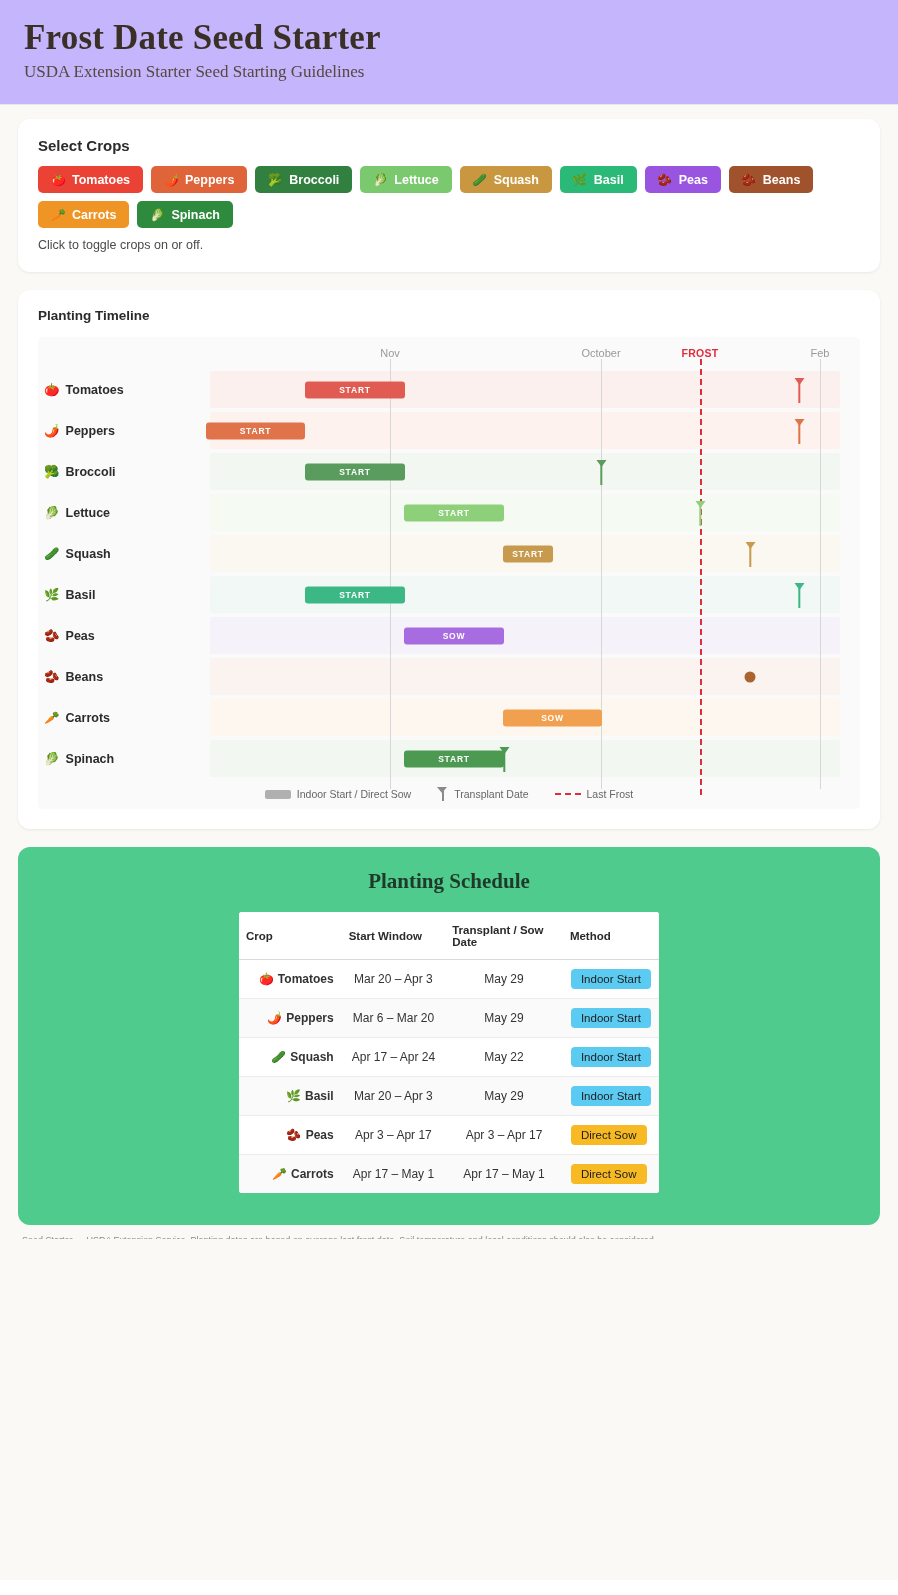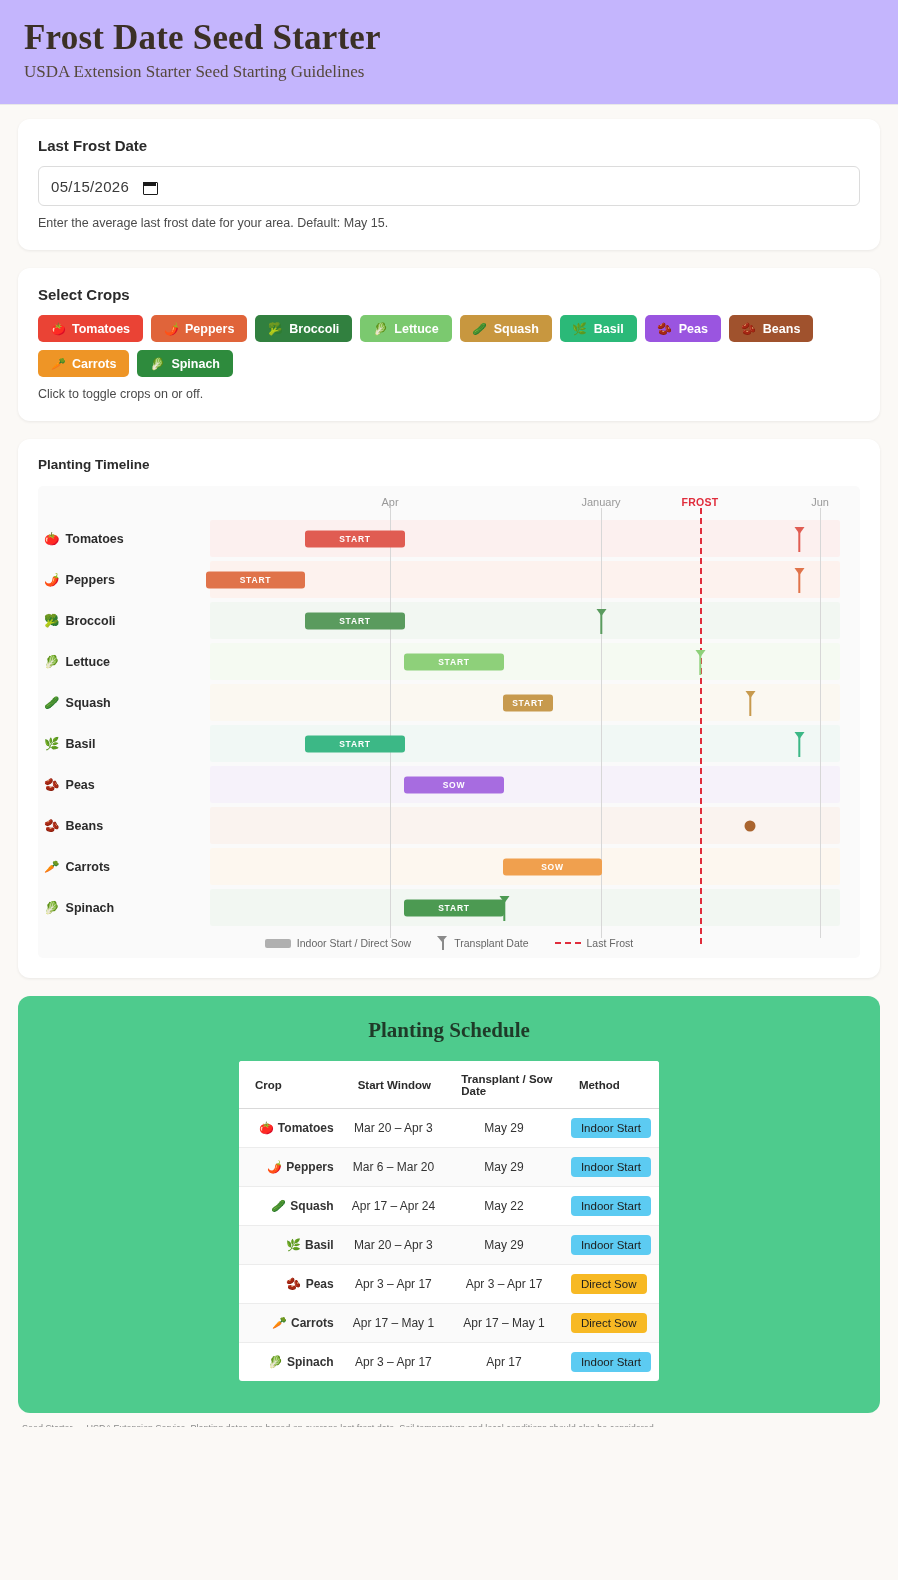--- a/index.html
+++ b/index.html
@@ -268,21 +268,21 @@
   table.schedule {
     width: 100%;
     border-collapse: collapse;
     font-size: 12px;
   }
   table.schedule th {
     text-align: left;
     font-size: 11.5px;
     font-weight: 700;
     color: #2b2b2b;
-    padding: 12px 8px 11px 16px;
+    padding: 12px 8px 11px 7px;
     border-bottom: 1px solid #d9d9d9;
     background: #ffffff;
   }
   table.schedule td {
     padding: 9px 8px;
     border-bottom: 1px solid #ececec;
     color: #333333;
     vertical-align: middle;
   }
   table.schedule tr:last-child td { border-bottom: none; }
@@ -324,28 +324,20 @@
 </head>
 <body>
 
 <div class="page-header">
   <h1 class="page-title">Frost Date Seed Starter</h1>
   <p class="page-subtitle">USDA Extension Starter Seed Starting Guidelines</p>
 </div>
 
 <div class="canvas">
 
-  <div class="card">
-    <div class="card-title">Last Frost Date</div>
-    <div class="date-field">
-      <span class="date-text">05/15/2026</span>
-      <span class="cal-icon"></span>
-    </div>
-    <p class="hint">Enter the average last frost date for your area. Default: May 15.</p>
-  </div>
 
   <div class="card">
     <div class="card-title">Select Crops</div>
     <div class="chips" id="chips">
         <button class="chip" style="background: rgb(234, 67, 53);">
           <span class="emoji">🍅</span>
           <span>Tomatoes</span>
         </button>
         <button class="chip" style="background: rgb(224, 100, 58);">
           <span class="emoji">🌶️</span>
@@ -384,24 +376,24 @@
           <span>Spinach</span>
         </button>
       </div>
     <p class="hint">Click to toggle crops on or off.</p>
   </div>
 
   <div class="card">
     <div class="card-title small">Planting Timeline</div>
     <div class="timeline-wrap" id="timeline">
       <div class="tl-axis" id="tl-axis">
-          <div class="m-label" style="left: 352px;">Apr</div>
-          <div class="m-label" style="left: 563px;">January</div>
+          <div class="m-label" style="left: 352px;">Nov</div>
+          <div class="m-label" style="left: 563px;">October</div>
           <div class="m-label frost" style="left: 662px;">FROST</div>
-          <div class="m-label" style="left: 782px;">Jun</div>
+          <div class="m-label" style="left: 782px;">Feb</div>
         </div>
       <div class="tl-rows" id="tl-rows">
           <div class="tl-row">
             <div class="rowbg" style="background: rgb(252, 240, 239);"></div>
             <div class="tl-label">
               <span class="emoji">🍅</span>
               <span>Tomatoes</span>
             </div>
             <div class="tl-track">
               <div class="bar" style="left: 267px; width: 100px; background: rgb(224, 92, 82);">START</div>
@@ -592,25 +584,19 @@
               <td class="win">Apr 3 – Apr 17</td>
               <td class="tdate">Apr 3 – Apr 17</td>
               <td class="method"><span class="pill direct">Direct Sow</span></td>
             </tr>
             <tr>
               <td class="crop"><span class="emoji">🥕</span><span>Carrots</span></td>
               <td class="win">Apr 17 – May 1</td>
               <td class="tdate">Apr 17 – May 1</td>
               <td class="method"><span class="pill direct">Direct Sow</span></td>
             </tr>
-            <tr>
-              <td class="crop"><span class="emoji">🥬</span><span>Spinach</span></td>
-              <td class="win">Apr 3 – Apr 17</td>
-              <td class="tdate">Apr 17</td>
-              <td class="method"><span class="pill indoor">Indoor Start</span></td>
-            </tr>
           </tbody>
       </table>
     </div>
   </div>
 
   <div class="page-footer">Seed Starter — USDA Extension Service. Planting dates are based on average last frost date. Soil temperature and local conditions should also be considered.</div>
 </div>
 
 </body></html>

